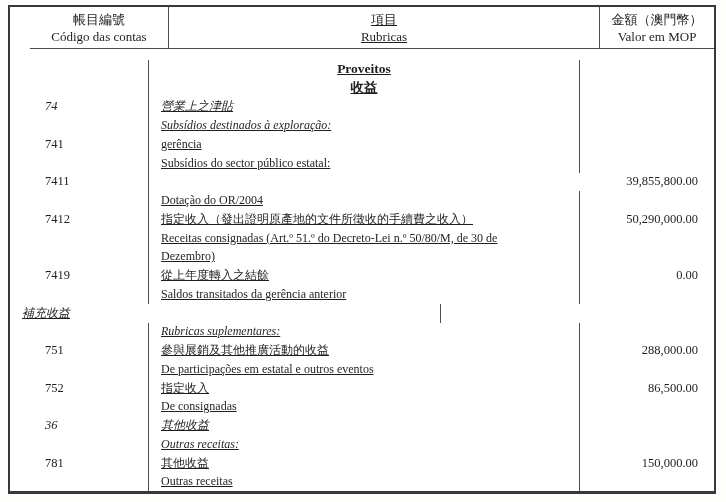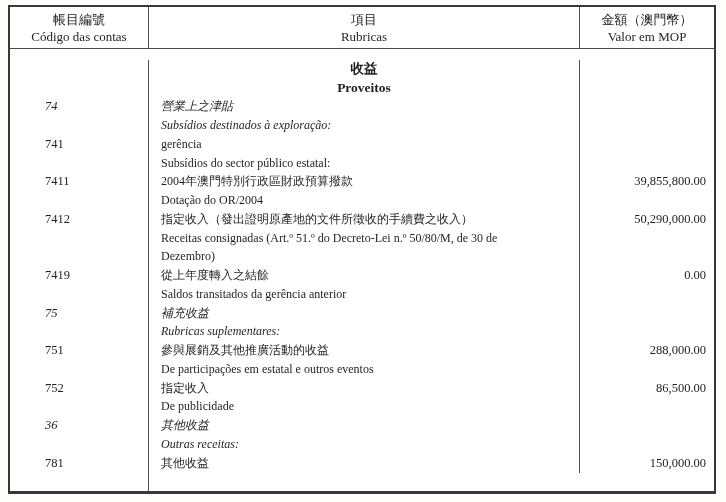--- a/index.html
+++ b/index.html
@@ -10,38 +10,38 @@
   }
   .canvas { position:relative; width:726px; height:502px; background:#fdfdfc; }
 
   .acct-table {
     position:absolute; left:8px; top:5px; width:708px; height:489px;
     box-sizing:border-box; background:#fff;
     border:2px solid #383838; border-bottom-width:3px;
     display:flex; flex-direction:column;
   }
 
-  .thead { display:flex; height:41px; border-bottom:1px solid #4a4a4a; flex:none; }
+  .thead { display:flex; height:41px; border-bottom:1px solid #4a4a4a; flex:none;margin-left:20px; }
   .cell { box-sizing:border-box; }
   .c1 { width:139px; border-right:1px solid #4f4f4f; flex:none; }
-  .c2 { width:431px; border-right:1px solid #4f4f4f; flex:none; }
+  .c2 { width:431px; border-right:1px solid #4f4f4f; flex:none;text-decoration:underline; }
   .c3 { flex:1; }
   .thead .cell {
     display:flex; flex-direction:column; align-items:center; justify-content:center;
     gap:2px; font-size:13px; line-height:15px;
   }
 
   .tbody { flex:1; display:flex; flex-direction:column; padding-top:11px; }
   .row { display:flex; height:18.75px; flex:none; }
   .row .cell { display:flex; align-items:center; overflow:hidden; white-space:nowrap; }
   .filler { flex:1; display:flex; }
 
   .code-cell { padding-left:35px; font-size:12.5px; }
   .desc-cell { padding-left:12px; font-size:12px; }
-  .amount-cell { justify-content:flex-end; padding-right:8px; font-size:12.5px; }
+  .amount-cell { justify-content:flex-end; padding-right:16px; font-size:12.5px; }
 
   .row.section .desc-cell { justify-content:center; padding-left:0; font-weight:bold; font-size:13.5px; }
   .row.ital .desc-cell, .row.ital .code-cell { font-style:italic; }
 
   .pencil-mark {
     position:absolute; left:26px; top:71px; width:15px; height:6px;
     border-top:1px solid #c9c9c9; transform:rotate(-14deg); opacity:.8;
   }
   .pencil-mark::before {
     content:""; position:absolute; left:-5px; top:3px; width:3px; height:2px; background:#d2d2d2;
@@ -68,33 +68,33 @@
         <span>金額（澳門幣）</span>
         <span>Valor em MOP</span>
       </div>
     </div>
 
     <div class="tbody">
 
       <div class="row section">
         <div class="cell c1 code-cell"></div>
         <div class="cell c2 desc-cell">
+            <span>Proveitos</span>
+          </div>
+        <div class="cell c3 amount-cell"></div>
+      </div>
+
+      <div class="row section">
+        <div class="cell c1 code-cell"></div>
+        <div class="cell c2 desc-cell">
             <span>收益</span>
           </div>
         <div class="cell c3 amount-cell"></div>
       </div>
 
-      <div class="row section">
-        <div class="cell c1 code-cell"></div>
-        <div class="cell c2 desc-cell">
-            <span>Proveitos</span>
-          </div>
-        <div class="cell c3 amount-cell"></div>
-      </div>
-
       <div class="row ital">
         <div class="cell c1 code-cell">
             <span>74</span>
           </div>
         <div class="cell c2 desc-cell">
             <span>營業上之津貼</span>
           </div>
         <div class="cell c3 amount-cell"></div>
       </div>
 
@@ -121,23 +121,20 @@
         <div class="cell c2 desc-cell">
             <span>Subsídios do sector público estatal:</span>
           </div>
         <div class="cell c3 amount-cell"></div>
       </div>
 
       <div class="row">
         <div class="cell c1 code-cell">
             <span>7411</span>
           </div>
-        <div class="cell c2 desc-cell">
-            <span>2004年澳門特別行政區財政預算撥款</span>
-          </div>
         <div class="cell c3 amount-cell">
             <span>39,855,800.00</span>
           </div>
       </div>
 
       <div class="row">
         <div class="cell c1 code-cell"></div>
         <div class="cell c2 desc-cell">
             <span>Dotação do OR/2004</span>
           </div>
@@ -186,23 +183,20 @@
 
       <div class="row">
         <div class="cell c1 code-cell"></div>
         <div class="cell c2 desc-cell">
             <span>Saldos transitados da gerência anterior</span>
           </div>
         <div class="cell c3 amount-cell"></div>
       </div>
 
       <div class="row ital">
-        <div class="cell c1 code-cell">
-            <span>75</span>
-          </div>
         <div class="cell c2 desc-cell">
             <span>補充收益</span>
           </div>
         <div class="cell c3 amount-cell"></div>
       </div>
 
       <div class="row ital">
         <div class="cell c1 code-cell"></div>
         <div class="cell c2 desc-cell">
             <span>Rubricas suplementares:</span>
@@ -238,21 +232,21 @@
             <span>指定收入</span>
           </div>
         <div class="cell c3 amount-cell">
             <span>86,500.00</span>
           </div>
       </div>
 
       <div class="row">
         <div class="cell c1 code-cell"></div>
         <div class="cell c2 desc-cell">
-            <span>De publicidade</span>
+            <span>De consignadas</span>
           </div>
         <div class="cell c3 amount-cell"></div>
       </div>
 
       <div class="row ital">
         <div class="cell c1 code-cell">
             <span>36</span>
           </div>
         <div class="cell c2 desc-cell">
             <span>其他收益</span>
@@ -275,20 +269,23 @@
         <div class="cell c2 desc-cell">
             <span>其他收益</span>
           </div>
         <div class="cell c3 amount-cell">
             <span>150,000.00</span>
           </div>
       </div>
 
       <div class="row">
         <div class="cell c1 code-cell"></div>
+        <div class="cell c2 desc-cell">
+            <span>Outras receitas</span>
+          </div>
         <div class="cell c3 amount-cell"></div>
       </div>
 
       <div class="filler">
         <div class="cell c1"></div>
         <div class="cell c2"></div>
         <div class="cell c3"></div>
       </div>
 
     </div>

